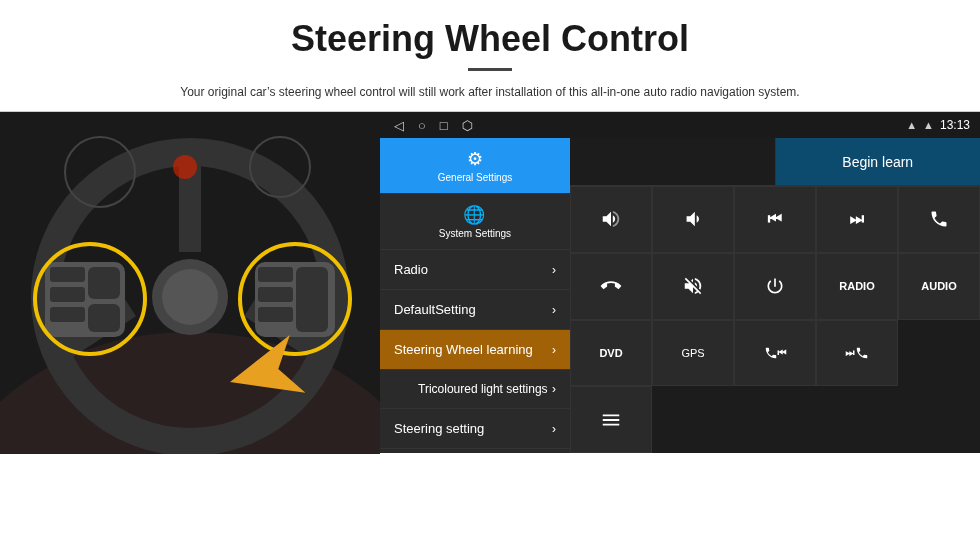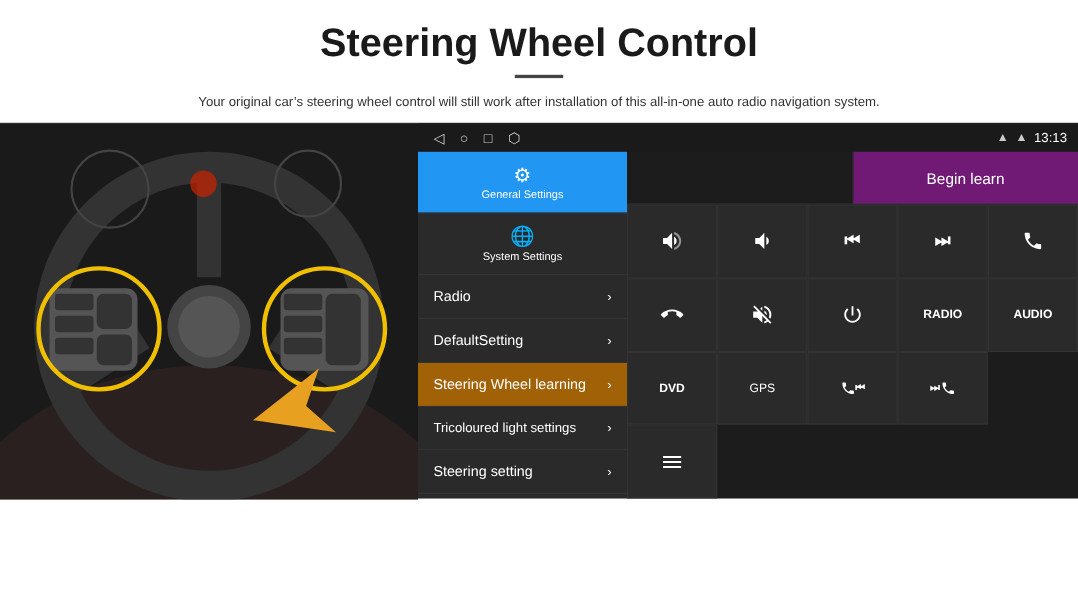--- a/index.html
+++ b/index.html
@@ -181,21 +181,21 @@
     .empty-cell {
       flex: 1;
       border-right: 1px solid #333;
       border-bottom: 1px solid #333;
       height: 100%;
     }
 
     .begin-learn-btn {
       flex: 1;
       height: 100%;
-      background: #701a75;
+      background: #0c4a6e;
       border: none;
       border-bottom: 1px solid #333;
       color: #fff;
       font-size: 14px;
       cursor: pointer;
       display: flex;
       align-items: center;
       justify-content: center;
     }
 
@@ -313,21 +313,21 @@
           </div>
           <div class="menu-item">
             <span class="menu-item-text">DefaultSetting</span>
             <span class="menu-arrow">›</span>
           </div>
           <div class="menu-item active">
             <span class="menu-item-text">Steering Wheel learning</span>
             <span class="menu-arrow">›</span>
           </div>
           <div class="menu-item">
-            <span class="menu-item-text" style="font-size:12px;">Tricoloured light settings</span>
+            <span class="menu-item-text" style="font-size:12px;margin-left:24px;">Tricoloured light settings</span>
             <span class="menu-arrow">›</span>
           </div>
           <div class="menu-item">
             <span class="menu-item-text">Steering setting</span>
             <span class="menu-arrow">›</span>
           </div>
         </div>
 
         <div class="right-panel">
 

